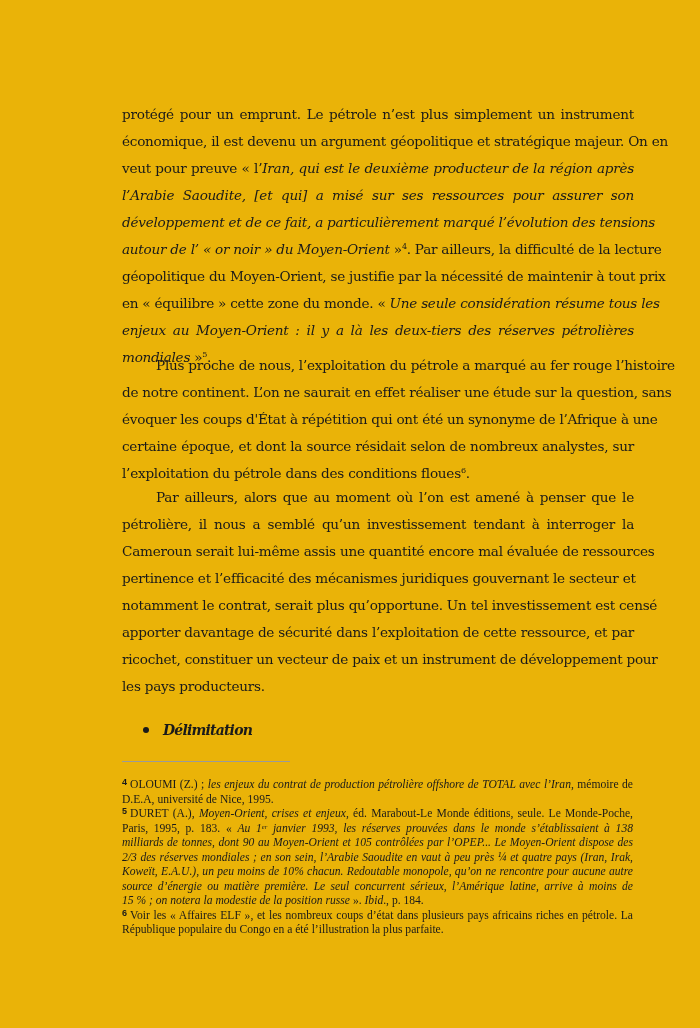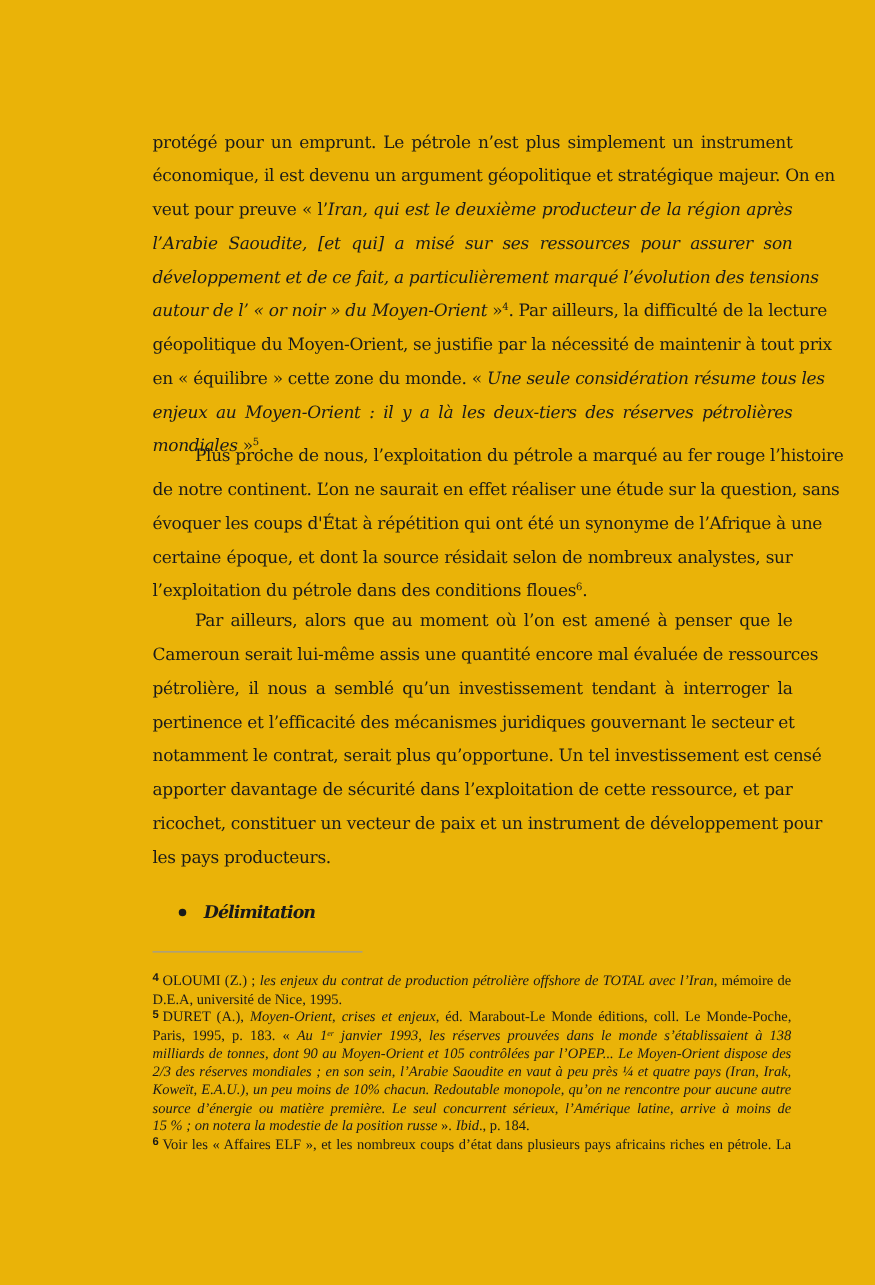--- a/index.html
+++ b/index.html
@@ -130,45 +130,46 @@
   <div class="body-text" style="top:352px;">
     <span class="line indent"><span>Plus proche de nous, l’exploitation du pétrole a marqué au fer rouge l’histoire</span></span>
     <span class="line"><span>de notre continent. L’on ne saurait en effet réaliser une étude sur la question, sans</span></span>
     <span class="line"><span>évoquer les coups d'État à répétition qui ont été un synonyme de l’Afrique à une</span></span>
     <span class="line"><span>certaine époque, et dont la source résidait selon de nombreux analystes, sur</span></span>
     <span class="line last"><span>l’exploitation du pétrole dans des conditions floues</span><sup class="fn">6</sup><span>.</span></span>
   </div>
 
   <div class="body-text" style="top:484px;">
     <span class="line indent"><span>Par ailleurs, alors que au moment où l’on est amené à penser que le</span></span>
+    <span class="line"><span>pétrolière, il nous a semblé qu’un investissement tendant à interroger la</span></span>
     <span class="line"><span>Cameroun serait lui-même assis une quantité encore mal évaluée de ressources</span></span>
-    <span class="line"><span>pétrolière, il nous a semblé qu’un investissement tendant à interroger la</span></span>
     <span class="line"><span>pertinence et l’efficacité des mécanismes juridiques gouvernant le secteur et</span></span>
     <span class="line"><span>notamment le contrat, serait plus qu’opportune. Un tel investissement est censé</span></span>
     <span class="line"><span>apporter davantage de sécurité dans l’exploitation de cette ressource, et par</span></span>
     <span class="line"><span>ricochet, constituer un vecteur de paix et un instrument de développement pour</span></span>
     <span class="line last"><span>les pays producteurs.</span></span>
   </div>
 
   <div class="heading">
     <span class="bullet"></span>
     <span>Délimitation</span>
   </div>
 
   <div class="fn-sep"></div>
 
   <div class="footnotes">
 
     <span class="fline"><span class="fnum">4</span><span>OLOUMI (Z.) ; </span><span class="it">les enjeux du contrat de production pétrolière offshore de TOTAL avec l’Iran</span><span>, mémoire de</span></span>
     <span class="fline last"><span>D.E.A, université de Nice, 1995.</span></span>
 
-    <span class="fline"><span class="fnum">5</span><span>DURET (A.), </span><span class="it">Moyen-Orient, crises et enjeux,</span><span> éd. Marabout-Le Monde éditions, coll. Le Monde-Poche,</span></span>
+    <span class="fline"><span class="fnum">5</span><span>DURET (A.), </span><span class="it">Moyen-Orient, crises et enjeux,</span><span> éd. Marabout-Le Monde éditions, seule. Le Monde-Poche,</span></span>
     <span class="fline"><span>Paris, 1995, p. 183. « </span><span class="it">Au 1</span><span class="it small-sup">er</span><span class="it"> janvier 1993, les réserves prouvées dans le monde s’établissaient à 138</span></span>
     <span class="fline it"><span>milliards de tonnes, dont 90 au Moyen-Orient et 105 contrôlées par l’OPEP... Le Moyen-Orient dispose des</span></span>
     <span class="fline it"><span>2/3 des réserves mondiales ; en son sein, l’Arabie Saoudite en vaut à peu près ¼ et quatre pays (Iran, Irak,</span></span>
     <span class="fline it"><span>Koweït, E.A.U.), un peu moins de 10% chacun. Redoutable monopole, qu’on ne rencontre pour aucune autre</span></span>
     <span class="fline it"><span>source d’énergie ou matière première. Le seul concurrent sérieux, l’Amérique latine, arrive à moins de</span></span>
     <span class="fline last"><span class="it">15 % ; on notera la modestie de la position russe</span><span> ». </span><span class="it">Ibid</span><span>., p. 184.</span></span>
 
     <span class="fline"><span class="fnum">6</span><span>Voir les « Affaires ELF », et les nombreux coups d’état dans plusieurs pays africains riches en pétrole. La</span></span>
+    <span class="fline last"><span>République populaire du Congo en a été l’illustration la plus parfaite.</span></span>
   </div>
 
 </div>
 
 </body></html>

